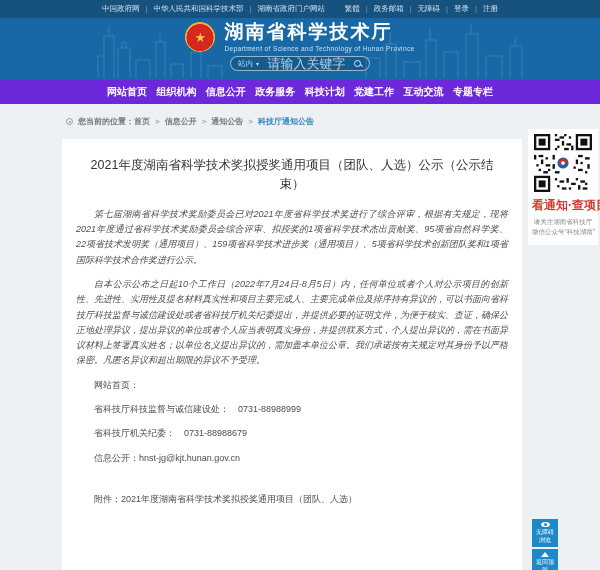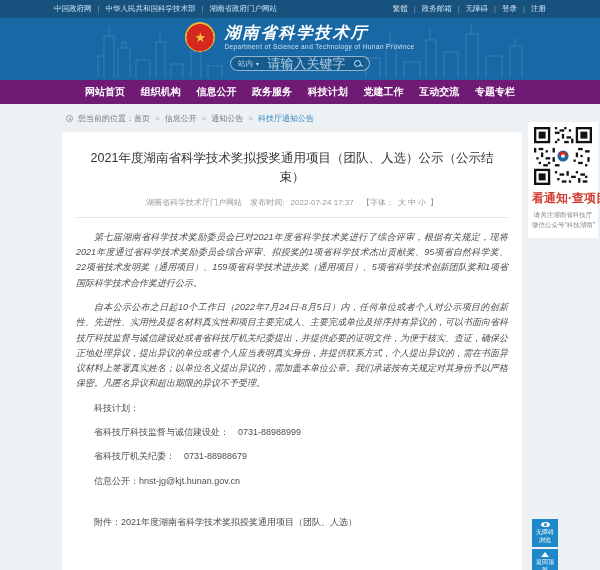--- a/index.html
+++ b/index.html
@@ -6,64 +6,64 @@
   html,body { width:600px; height:570px; }
   body {
     position:relative; overflow:hidden;
     font-family:"Liberation Sans","DejaVu Sans",sans-serif;
     background:#edf1f4; color:#4d4d4d;
   }
   
   .topbar {
     height:18px; background:#17517d; color:#cfe3f2; font-size:7.5px;
     display:flex; align-items:center; justify-content:space-between;
-    padding:0 54px;
+    padding:0 102px;
   }
   .tlinks { display:flex; align-items:center; }
   .tlinks .tlink + .tlink::before { content:"|"; margin:0 6px; color:rgba(255,255,255,.4); }
   .tlink { cursor:pointer; white-space:nowrap; }
   
   .header { height:62px; background:#1768a4; position:relative; overflow:hidden; }
   .skyline { position:absolute; top:4px; opacity:.45; }
   .skyline.left { left:96px; }
   .skyline.right { right:70px; }
   .brand-row { position:relative; display:flex; justify-content:center; align-items:center; gap:9px; padding-top:4px; }
   .emblem {
     width:30px; height:30px; border-radius:50%;
     background:radial-gradient(circle at 50% 52%, #d5281e 0 62%, #e8b33a 63% 72%, #d5281e 73% 100%);
     display:flex; align-items:center; justify-content:center;
     color:#f5c842; font-size:13px; line-height:1; flex:0 0 auto;
   }
   .brand-txt { color:#fff; }
-  .site-title { font-size:16px; font-weight:bold; letter-spacing:2px; line-height:1.1;font-style:italic; }
+  .site-title { font-size:19px; font-weight:bold; letter-spacing:2px; line-height:1.1; }
   .site-sub { font-size:6.5px; color:#cfe3f2; letter-spacing:.4px; margin-top:2px; }
   .search-row { position:relative; display:flex; justify-content:center; margin-top:4px; }
   .search {
     width:140px; height:15px; border:1px solid rgba(255,255,255,.55); border-radius:8px;
     background:rgba(0,0,0,.12); display:flex; align-items:center; padding:0 7px; gap:5px;
     color:#c8ddee; font-size:7.5px;
   }
   .scope { cursor:pointer; white-space:nowrap; }
   .scope::after { content:"▾"; margin-left:3px; font-size:6px; }
   .search input {
     flex:1; min-width:0; background:transparent; border:none; outline:none;
     color:#e6f1f9; font-size:13px;text-align:center;
   }
   .search input::placeholder { color:#b4cfe3; }
   .mag { width:8px; height:8px; position:relative; flex:0 0 auto; cursor:pointer; }
   .mag::before { content:""; position:absolute; left:0; top:0; width:5px; height:5px; border:1px solid #dceaf5; border-radius:50%; }
   .mag::after { content:""; position:absolute; left:5.5px; top:5.5px; width:3px; height:1px; background:#dceaf5; transform:rotate(45deg); }
   
   .nav {
-    height:24px; background:#701a75; display:flex; align-items:center;
-    justify-content:space-between; padding:0 85px;
+    height:24px; background:#6d28d9; display:flex; align-items:center;
+    justify-content:space-between; padding:0 107px;
   }
   .nav-item { color:#fff; font-size:10px; font-weight:bold; cursor:pointer; white-space:nowrap; }
   
-  .breadcrumb { height:28px; display:flex; align-items:center; font-size:8px; color:#777; padding-left:66px; }
+  .breadcrumb { height:35px; display:flex; align-items:center; font-size:8px; color:#777; padding-left:66px;font-weight:bold; }
   .pin { width:7px; height:7px; border:1px solid #8aa0b0; border-radius:50%; position:relative; margin-right:5px; flex:0 0 auto; }
   .pin::after { content:""; position:absolute; left:2px; top:2px; width:2px; height:2px; background:#8aa0b0; border-radius:50%; }
   .crumb { cursor:pointer; }
   .crumb + .crumb::before { content:">"; margin:0 5px; color:#aaa; cursor:default; }
   .crumb.current { color:#2e86c1; }
   
   .main-row { display:flex; margin-left:62px; gap:6px; align-items:flex-start; }
   .article-card { width:460px; background:#fff; min-height:442px; padding:13px 14px 0; }
   .art-title { font-size:12.5px; font-weight:normal; color:#333; text-align:center; line-height:1.55; margin:4px 6px 9px; }
   .meta { text-align:center; font-size:8px; color:#999; padding-bottom:9px; border-bottom:1px solid #e8e8e8; }
@@ -149,29 +149,24 @@
   <span class="crumb">首页</span>
   <span class="crumb">信息公开</span>
   <span class="crumb">通知公告</span>
   <span class="crumb current">科技厅通知公告</span>
 </div>
 
 <div class="main-row">
 
   <div class="article-card">
     <div class="art-title">2021年度湖南省科学技术奖拟授奖通用项目（团队、人选）公示（公示结束）</div>
-    <div class="meta">
-      <span>湖南省科学技术厅门户网站</span>
-      <span>发布时间:</span><span>2022-07-24 17:37</span>
-      <span>【字体：</span><span class="fsize">大</span><span class="fsize">中</span><span class="fsize">小</span><span>】</span>
-    </div>
     <div class="body-text">
       <p class="para">第七届湖南省科学技术奖励委员会已对2021年度省科学技术奖进行了综合评审，根据有关规定，现将2021年度通过省科学技术奖励委员会综合评审、拟授奖的1项省科学技术杰出贡献奖、95项省自然科学奖、22项省技术发明奖（通用项目）、159项省科学技术进步奖（通用项目）、5项省科学技术创新团队奖和1项省国际科学技术合作奖进行公示。</p>
       <p class="para">自本公示公布之日起10个工作日（2022年7月24日-8月5日）内，任何单位或者个人对公示项目的创新性、先进性、实用性及提名材料真实性和项目主要完成人、主要完成单位及排序持有异议的，可以书面向省科技厅科技监督与诚信建设处或者省科技厅机关纪委提出，并提供必要的证明文件，为便于核实、查证，确保公正地处理异议，提出异议的单位或者个人应当表明真实身份，并提供联系方式，个人提出异议的，需在书面异议材料上签署真实姓名；以单位名义提出异议的，需加盖本单位公章。我们承诺按有关规定对其身份予以严格保密。凡匿名异议和超出期限的异议不予受理。</p>
-      <p class="cline">科技计划：</p>
+      <p class="cline">网站首页：</p>
       <p class="cline">省科技厅科技监督与诚信建设处：　0731-88988999</p>
       <p class="cline">省科技厅机关纪委：　0731-88988679</p>
       <p class="cline">信息公开：hnst-jg@kjt.hunan.gov.cn</p>
       <p class="attachment">
         <span>附件：</span><span class="attach-link">2021年度湖南省科学技术奖拟授奖通用项目（团队、人选）</span>
       </p>
 
     </div>
   </div>
 

